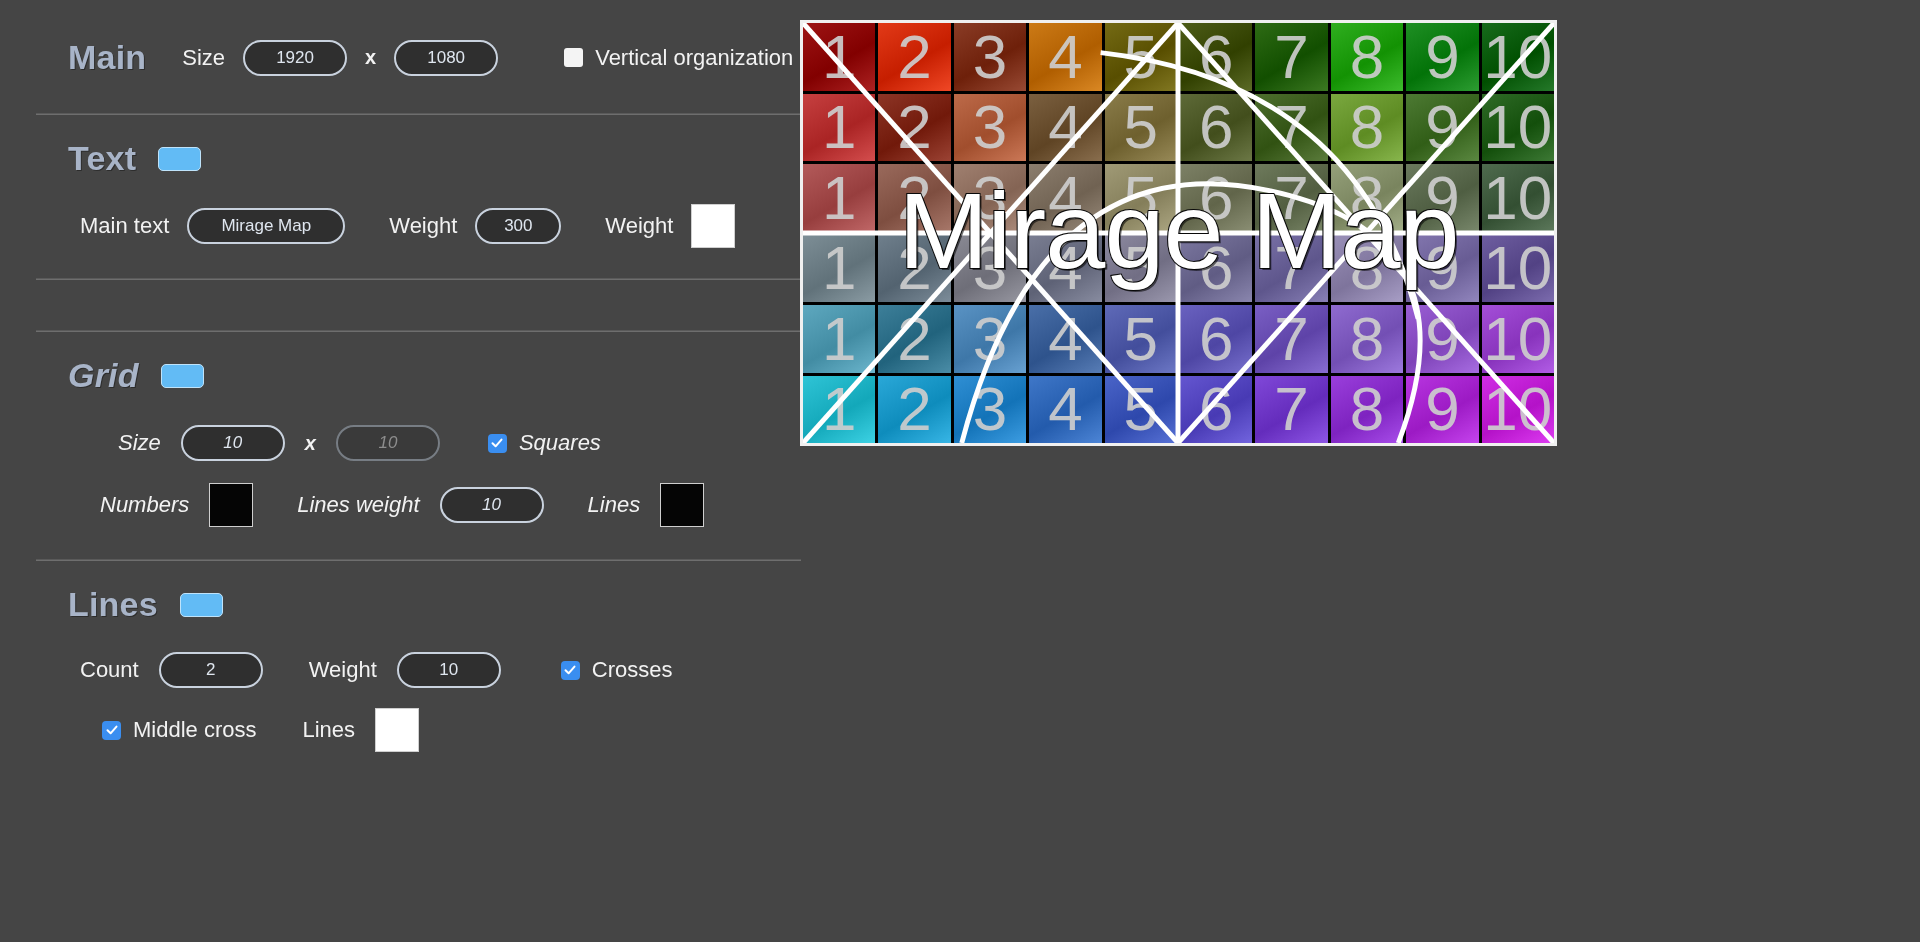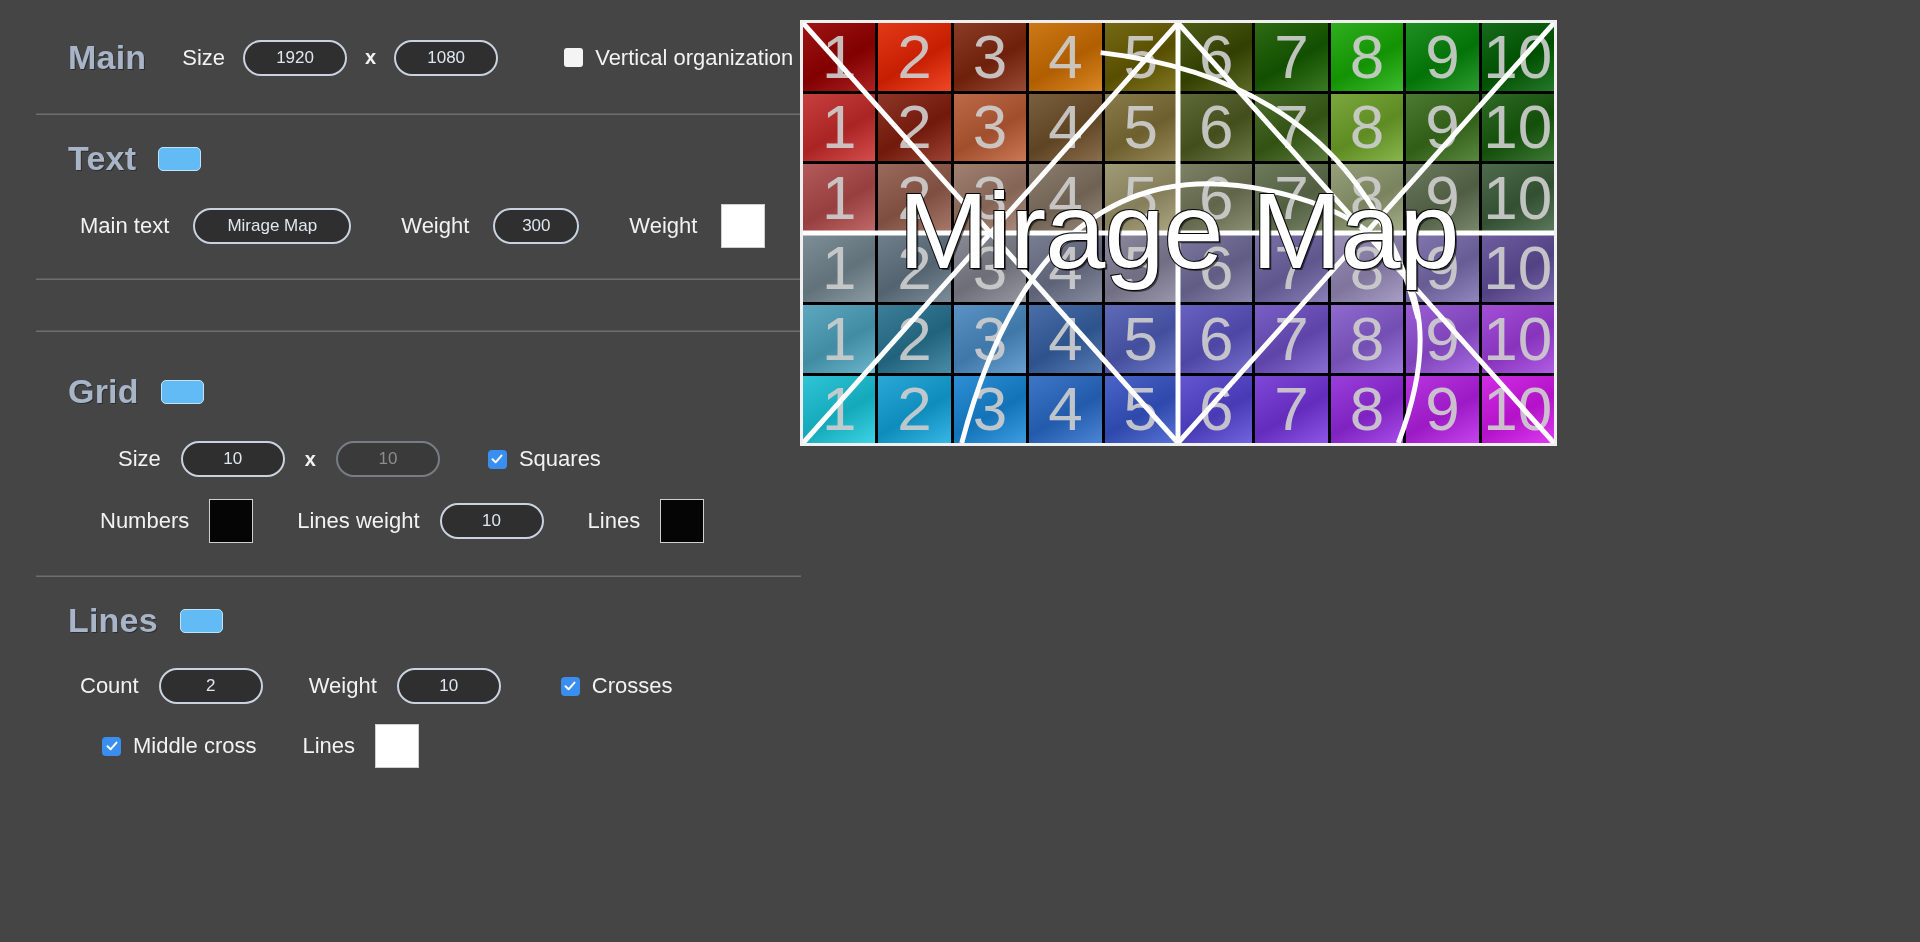--- a/index.html
+++ b/index.html
@@ -198,36 +198,36 @@
         </div>
       </div>
       <div class="divider" style="margin-top:36px;"></div>
     </div>
 
     <div class="section" style="padding-top:24px;">
       <div class="sec-head">
         <div class="sec-title">Text</div>
         <span class="toggle on"></span>
       </div>
-      <div class="row" style="margin-top:26px; gap:24px;">
+      <div class="row" style="margin-top:26px; gap:18px;">
         <span class="lbl">Main text</span>
         <div class="field text">Mirage Map</div>
         <span class="lbl" style="margin-left:26px;">Weight</span>
         <div class="field numS">300</div>
         <span class="lbl" style="margin-left:26px;">Weight</span>
         <span class="swatch" style="width:44px;height:44px;background:#ffffff;"></span>
       </div>
       <div class="divider" style="margin-top:30px;"></div>
     </div>
 
     <div class="section" style="padding-top:24px;">
       <div class="divider" style="margin-top:26px;"></div>
     </div>
 
-    <div class="section" style="padding-top:40px;">
+    <div class="section" style="padding-top:24px;font-style:italic;">
       <div class="sec-head">
         <div class="sec-title">Grid</div>
         <span class="toggle on"></span>
       </div>
 
       <div class="row" style="margin-top:30px; gap:20px; padding-left:118px;">
         <span class="lbl">Size</span>
         <div class="field num">10</div>
         <span class="times">x</span>
         <div class="field num disabled">10</div>

